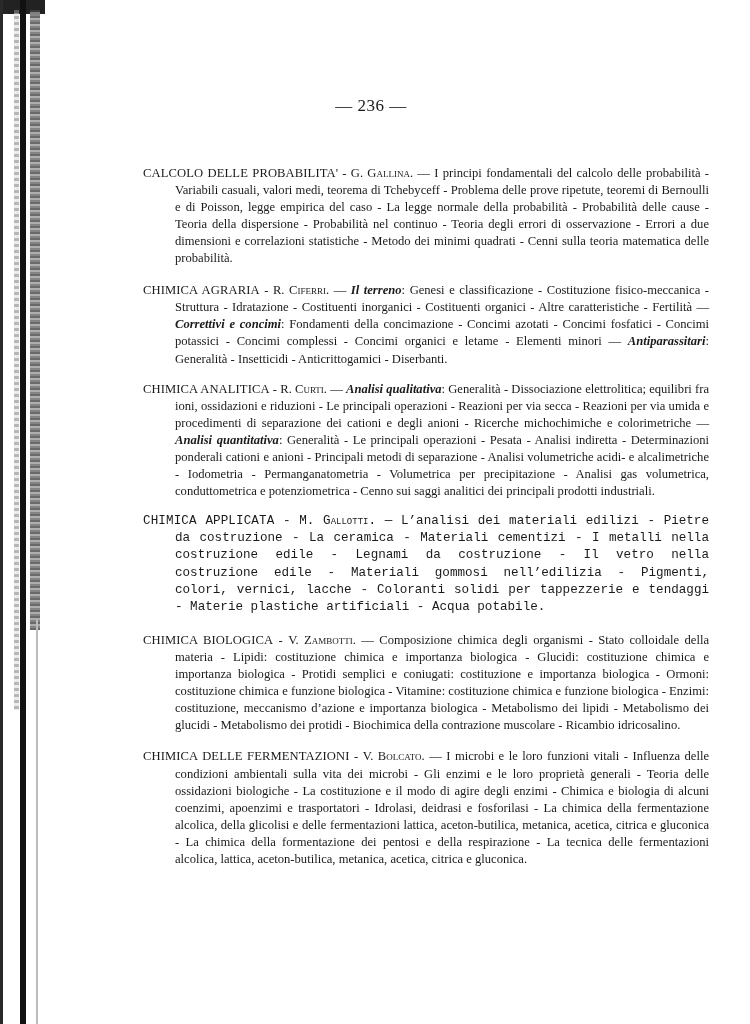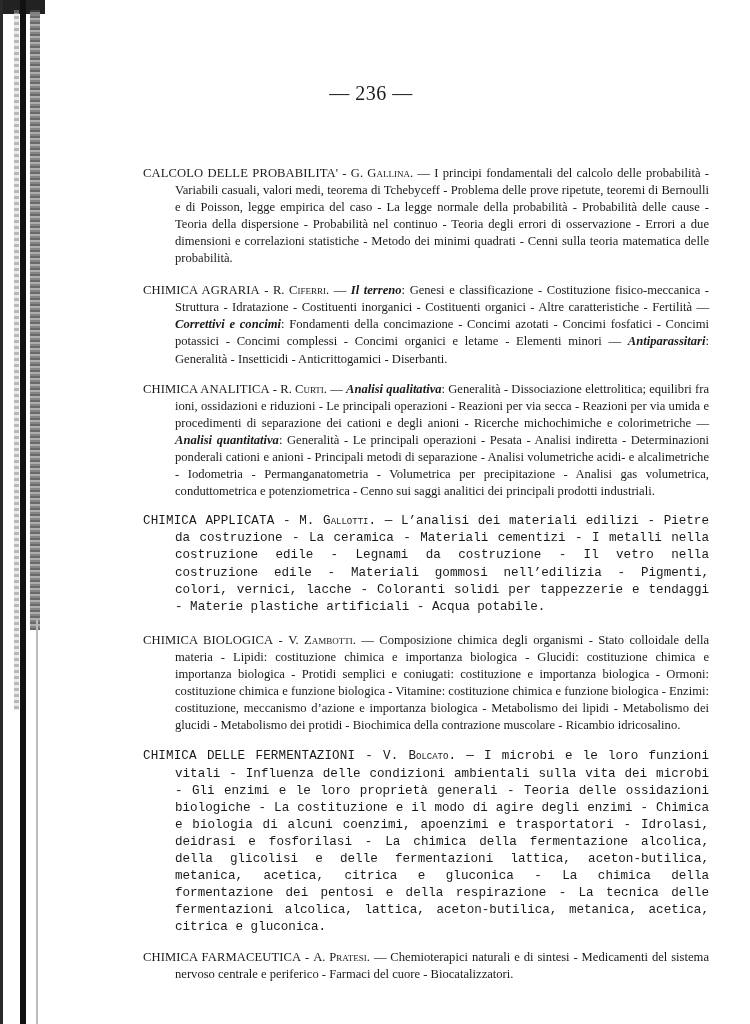--- a/index.html
+++ b/index.html
@@ -25,25 +25,25 @@
     }
     .binding .b1 { position: absolute; left: 0; top: 0; width: 3px; height: 1024px; background: #2a2a2a; }
     .binding .b2 { position: absolute; left: 20px; top: 0; width: 6px; height: 1024px; background: #111; }
     .binding .b3 { position: absolute; left: 30px; top: 10px; width: 10px; height: 620px; background: repeating-linear-gradient(180deg, #444 0 2px, #999 2px 4px, #666 4px 6px); opacity: 0.8; }
     .binding .b4 { position: absolute; left: 14px; top: 10px; width: 5px; height: 700px; background: repeating-linear-gradient(180deg, #888 0 3px, #ddd 3px 6px); opacity: 0.6; }
     .binding .top { position: absolute; left: 0; top: 0; width: 45px; height: 14px; background: #222; }
     .binding .b5 { position: absolute; left: 36px; top: 620px; width: 2px; height: 404px; background: #bbb; }
 
     .page-number {
       position: absolute;
-      top: 82px;
+      top: 96px;
       left: 0;
       width: 742px;
       text-align: center;
-      font-size: 20px;
+      font-size: 17px;
       letter-spacing: 0.5px;
     }
     .content {
       position: absolute;
       left: 143px;
       top: 152px;
       width: 566px;
     }
     .entry {
       font-size: 12.6px;
@@ -54,21 +54,21 @@
       margin-bottom: 11px;
     }
     .entry .subject { font-weight: normal; letter-spacing: 0.1px; }
     .entry .author { font-variant: small-caps; }
     .entry i { font-style: italic; font-weight: bold; }
     .e-calcolo { margin-bottom: 15px; }
     .e-agraria { margin-bottom: 13px; }
     .e-analitica { margin-bottom: 13px; }
     .e-applicata { margin-bottom: 16px; font-family: Liberation Mono, monospace; }
     .e-biologica { margin-bottom: 14px; }
-    .e-fermentazioni { margin-bottom: 12px; font-family: Liberation Mono, monospace; }
+    .e-fermentazioni { margin-bottom: 12px; }
   </style>
 </head>
 <body>
 
 <div class="binding">
   <div class="top"></div>
   <div class="b1"></div>
   <div class="b4"></div>
   <div class="b2"></div>
   <div class="b3"></div>
@@ -84,15 +84,14 @@
   <p class="entry e-agraria"><span class="subject">CHIMICA AGRARIA</span><span> - </span><span class="author">R. Ciferri.</span><span> — </span><i>Il terreno</i><span>: Genesi e classificazione - Costituzione fisico-meccanica - Struttura - Idratazione - Costituenti inorganici - Costituenti organici - Altre caratteristiche - Fertilità — </span><i>Correttivi e concimi</i><span>: Fondamenti della concimazione - Concimi azotati - Concimi fosfatici - Concimi potassici - Concimi complessi - Concimi organici e letame - Elementi minori — </span><i>Antiparassitari</i><span>: Generalità - Insetticidi - Anticrittogamici - Diserbanti.</span></p>
 
   <p class="entry e-analitica"><span class="subject">CHIMICA ANALITICA</span><span> - </span><span class="author">R. Curti.</span><span> — </span><i>Analisi qualitativa</i><span>: Generalità - Dissociazione elettrolitica; equilibri fra ioni, ossidazioni e riduzioni - Le principali operazioni - Reazioni per via secca - Reazioni per via umida e procedimenti di separazione dei cationi e degli anioni - Ricerche michochimiche e colorimetriche — </span><i>Analisi quantitativa</i><span>: Generalità - Le principali operazioni - Pesata - Analisi indiretta - Determinazioni ponderali cationi e anioni - Principali metodi di separazione - Analisi volumetriche acidi- e alcalimetriche - Iodometria - Permanganatometria - Volumetrica per precipitazione - Analisi gas volumetrica, conduttometrica e potenziometrica - Cenno sui saggi analitici dei principali prodotti industriali.</span></p>
 
   <p class="entry e-applicata"><span class="subject">CHIMICA APPLICATA</span><span> - </span><span class="author">M. Gallotti.</span><span> — L’analisi dei materiali edilizi - Pietre da costruzione - La ceramica - Materiali cementizi - I metalli nella costruzione edile - Legnami da costruzione - Il vetro nella costruzione edile - Materiali gommosi nell’edilizia - Pigmenti, colori, vernici, lacche - Coloranti solidi per tappezzerie e tendaggi - Materie plastiche artificiali - Acqua potabile.</span></p>
 
   <p class="entry e-biologica"><span class="subject">CHIMICA BIOLOGICA</span><span> - </span><span class="author">V. Zambotti.</span><span> — Composizione chimica degli organismi - Stato colloidale della materia - Lipidi: costituzione chimica e importanza biologica - Glucidi: costituzione chimica e importanza biologica - Protidi semplici e coniugati: costituzione e importanza biologica - Ormoni: costituzione chimica e funzione biologica - Vitamine: costituzione chimica e funzione biologica - Enzimi: costituzione, meccanismo d’azione e importanza biologica - Metabolismo dei lipidi - Metabolismo dei glucidi - Metabolismo dei protidi - Biochimica della contrazione muscolare - Ricambio idricosalino.</span></p>
 
   <p class="entry e-fermentazioni"><span class="subject">CHIMICA DELLE FERMENTAZIONI</span><span> - </span><span class="author">V. Bolcato.</span><span> — I microbi e le loro funzioni vitali - Influenza delle condizioni ambientali sulla vita dei microbi - Gli enzimi e le loro proprietà generali - Teoria delle ossidazioni biologiche - La costituzione e il modo di agire degli enzimi - Chimica e biologia di alcuni coenzimi, apoenzimi e trasportatori - Idrolasi, deidrasi e fosforilasi - La chimica della fermentazione alcolica, della glicolisi e delle fermentazioni lattica, aceton-butilica, metanica, acetica, citrica e gluconica - La chimica della formentazione dei pentosi e della respirazione - La tecnica delle fermentazioni alcolica, lattica, aceton-butilica, metanica, acetica, citrica e gluconica.</span></p>
 
-  <p class="entry"><span class="subject">CHIMICA FARMACEUTICA</span><span> - </span><span class="author">A. Pratesi.</span><span> — Chemioterapici naturali e di sintesi - Medicamenti del sistema nervoso centrale e periferico - Farmaci del cuore - Biocatalizzatori.</span></p>
 
 </div>
 
 </body></html>

